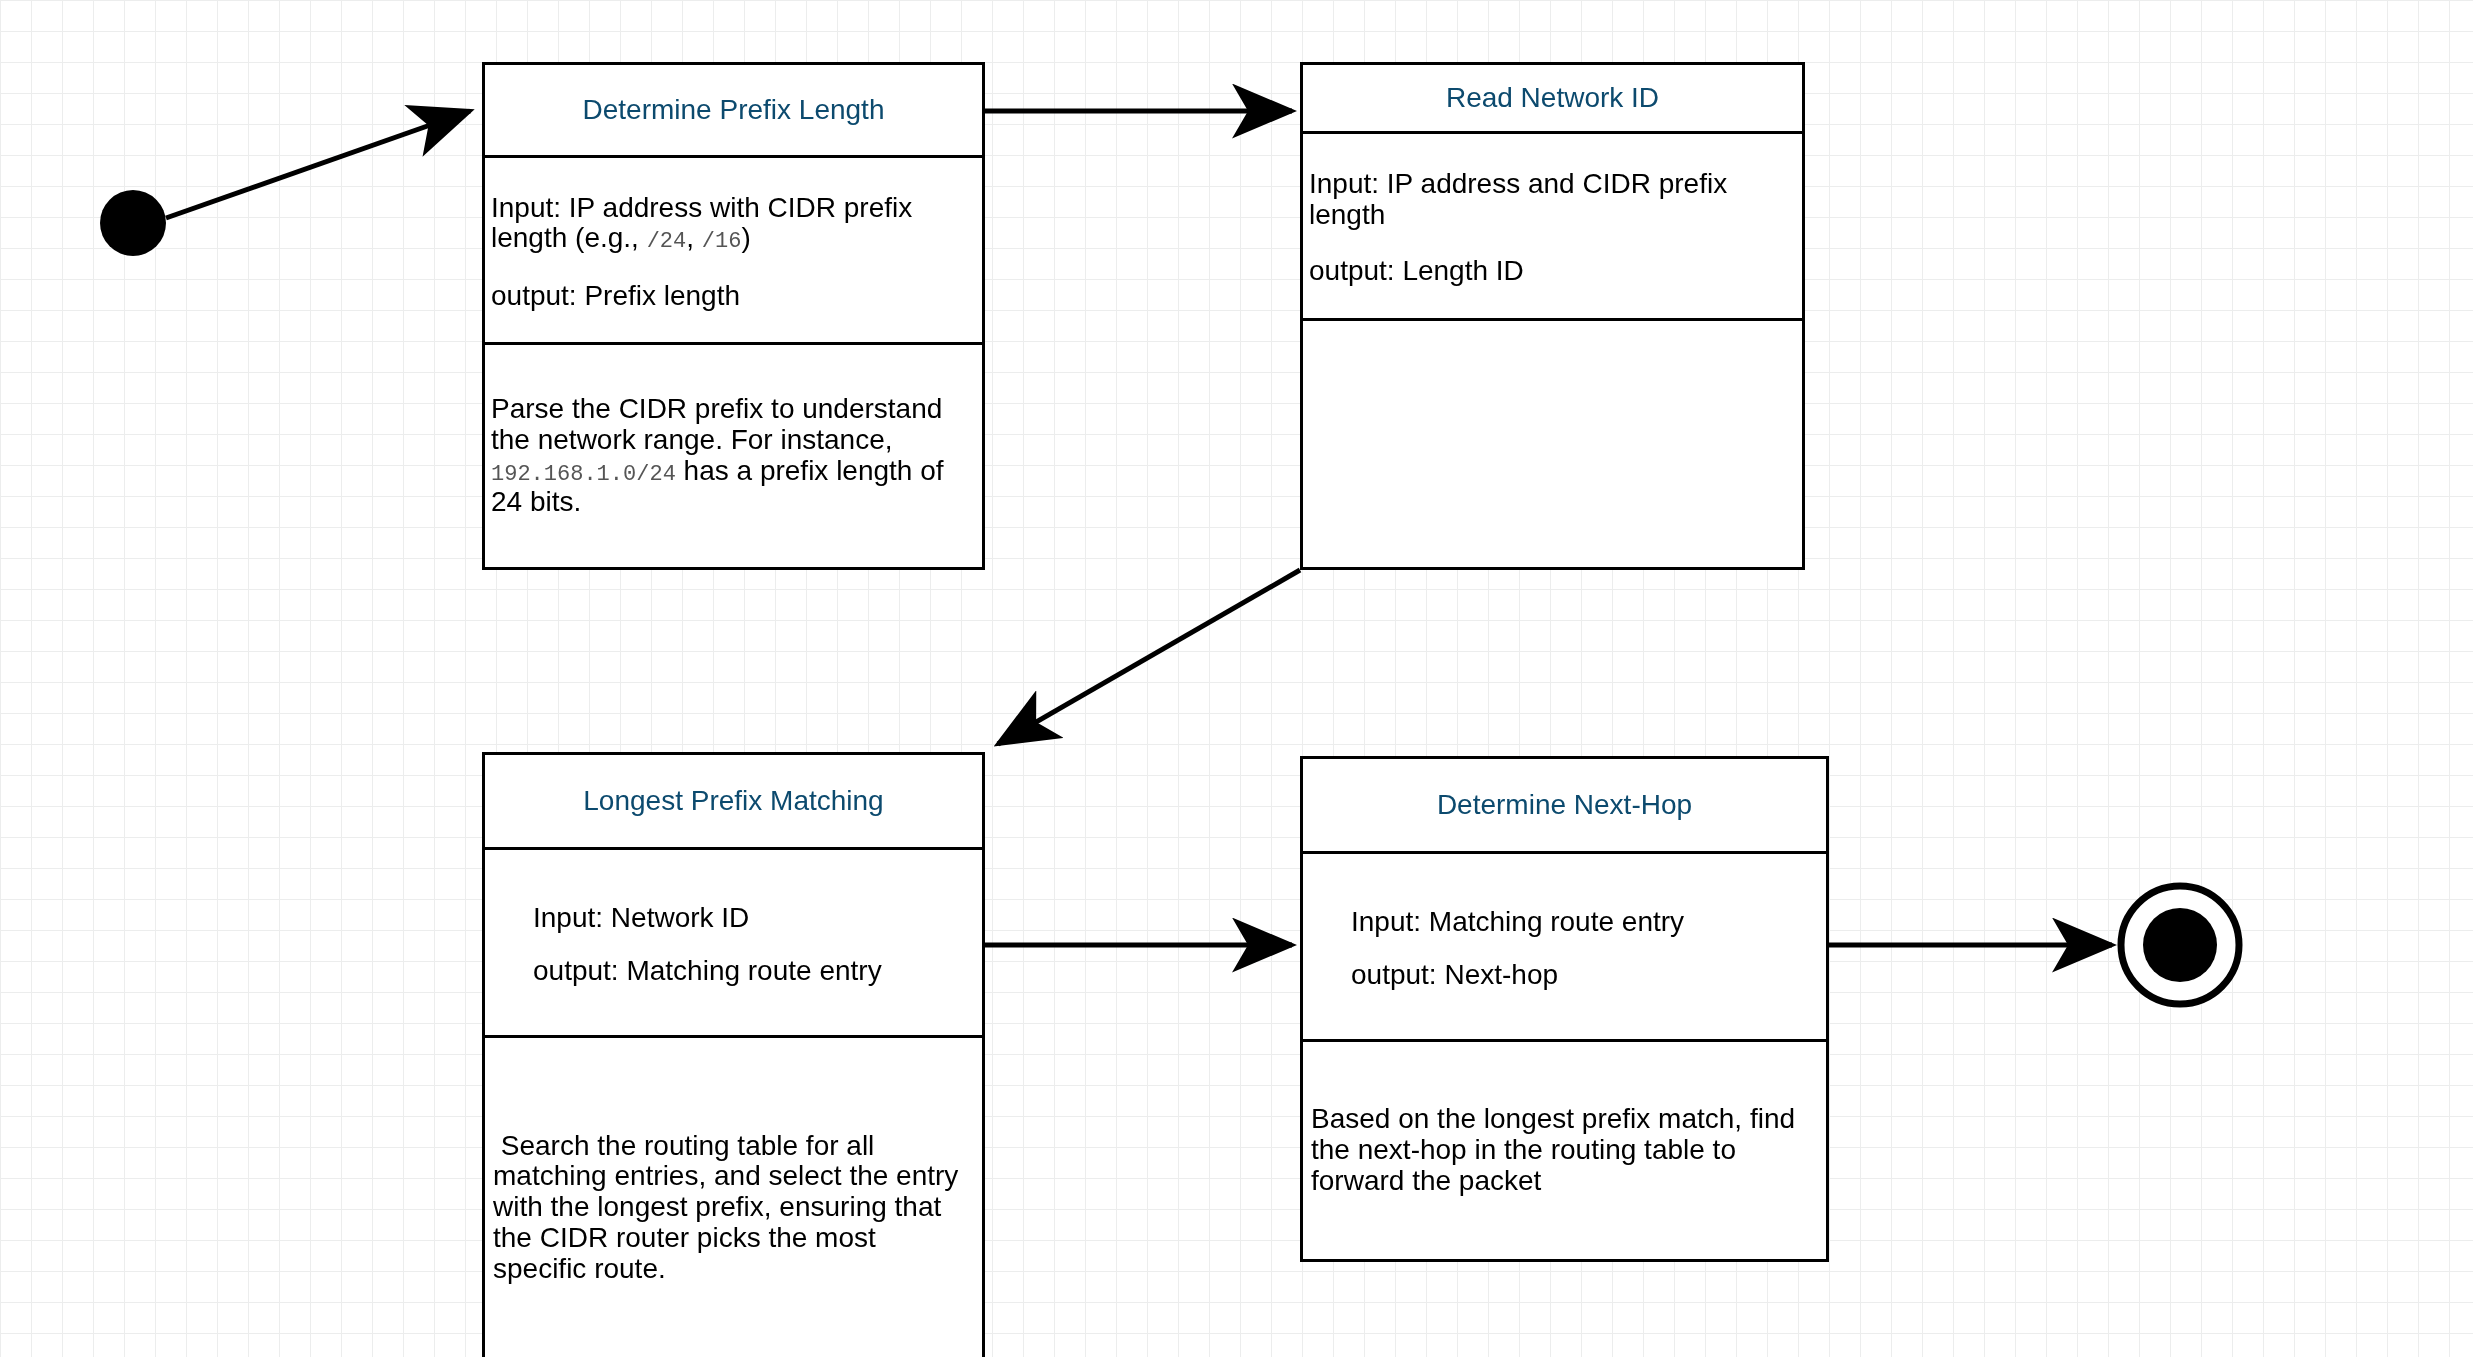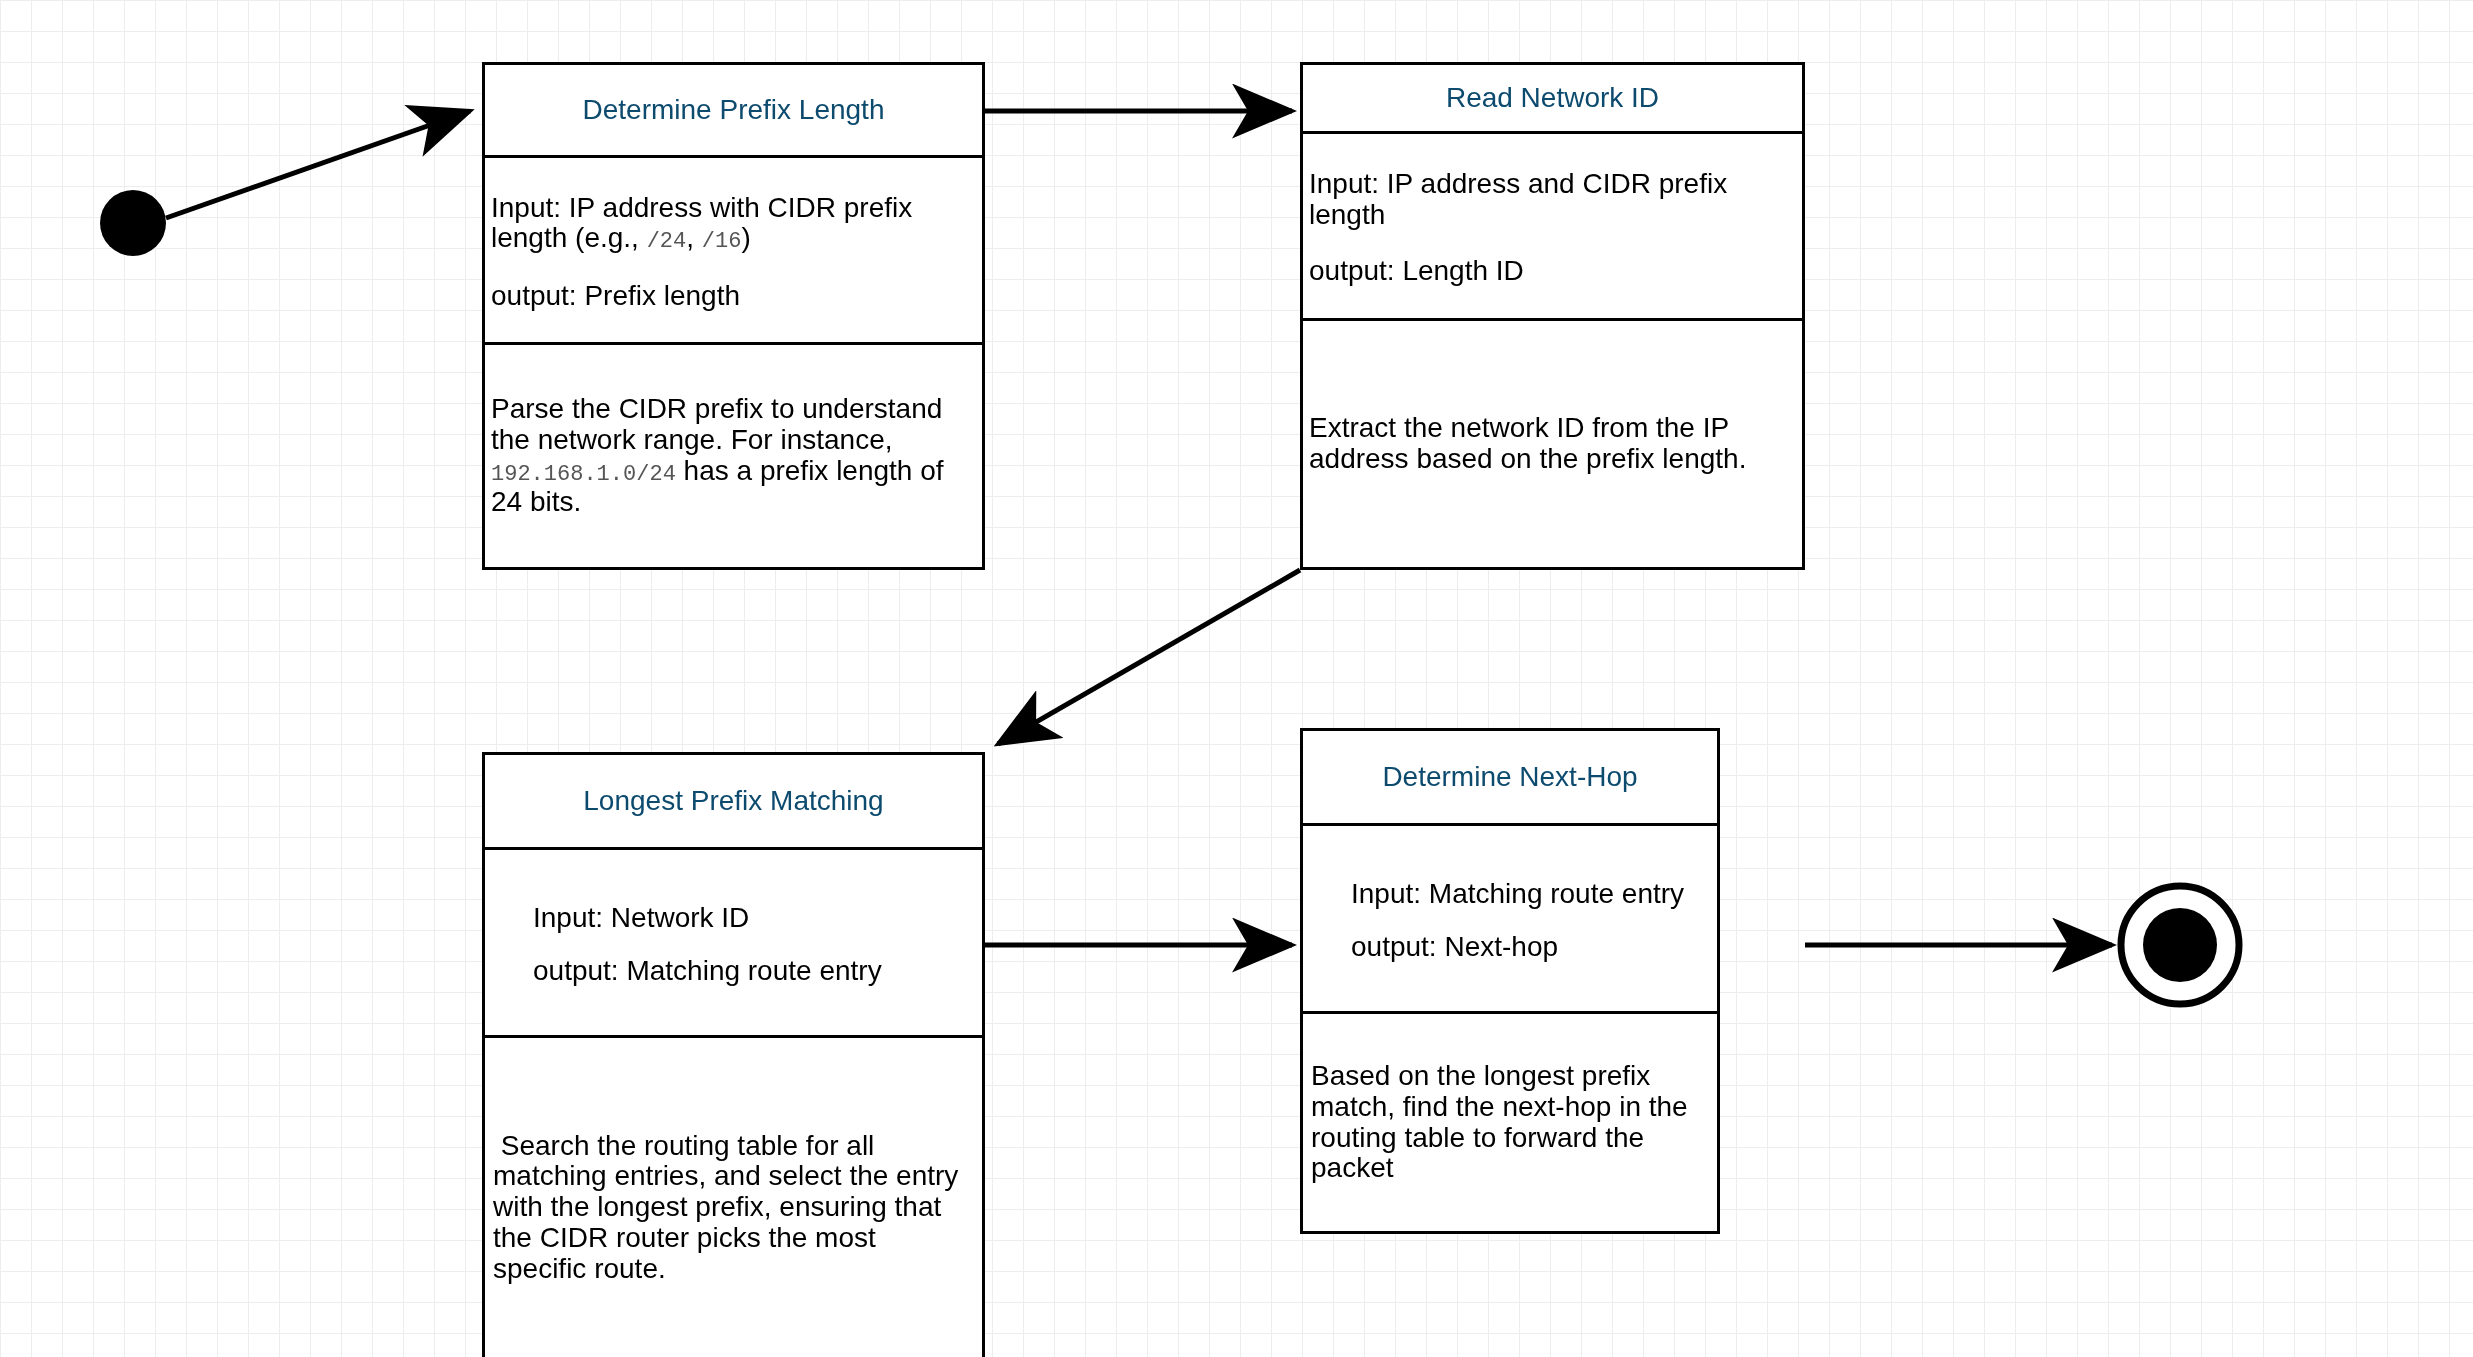--- a/index.html
+++ b/index.html
@@ -66,21 +66,21 @@
   code.mono {
     font-family: "Liberation Mono", "DejaVu Sans Mono", monospace;
     font-size: 22px;
     color: #555555;
   }
 
   
   #box-prefix-length { left: 482px; top: 62px;  width: 503px; height: 508px; }
   #box-network-id    { left: 1300px; top: 62px; width: 505px; height: 508px; }
   #box-lpm           { left: 482px; top: 752px; width: 503px; height: 628px; }
-  #box-next-hop      { left: 1300px; top: 728px; width: 420px; height: 506px; justify-content: space-between; }
+  #box-next-hop      { left: 1300px; top: 756px; width: 529px; height: 506px; justify-content: space-between; }
 
   #box-prefix-length .node-title { height: 93px; }
   #box-prefix-length .node-io    { height: 187px; }
   #box-prefix-length .node-desc  { flex: 1; }
 
   #box-network-id .node-title { height: 69px; }
   #box-network-id .node-io    { height: 187px; }
   #box-network-id .node-desc  { flex: 1; }
 
   #box-lpm .node-title { height: 95px; }
@@ -157,23 +157,20 @@
     </div>
   </div>
 
   <div class="node-box" id="box-network-id">
     <div class="node-title">Read Network ID</div>
     <div class="node-io">
       <div class="io-line">Input: IP address and CIDR prefix length</div>
       <div class="io-gap"></div>
       <div class="io-line">output: Length ID</div>
     </div>
-    <div class="node-desc">
-      <div class="desc-line">Extract the network ID from the IP address based on the prefix length.</div>
-    </div>
   </div>
 
   <div class="node-box" id="box-lpm">
     <div class="node-title">Longest Prefix Matching</div>
     <div class="node-io">
       <div class="io-line">Input: Network ID</div>
       <div class="io-gap"></div>
       <div class="io-line">output: Matching route entry</div>
     </div>
     <div class="node-desc">

